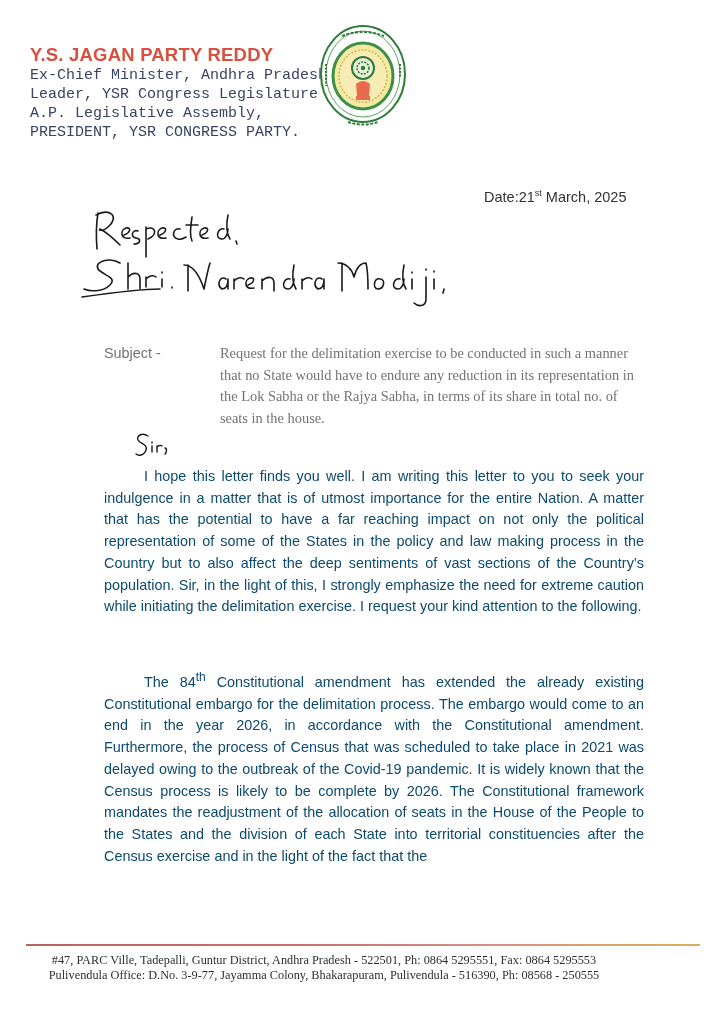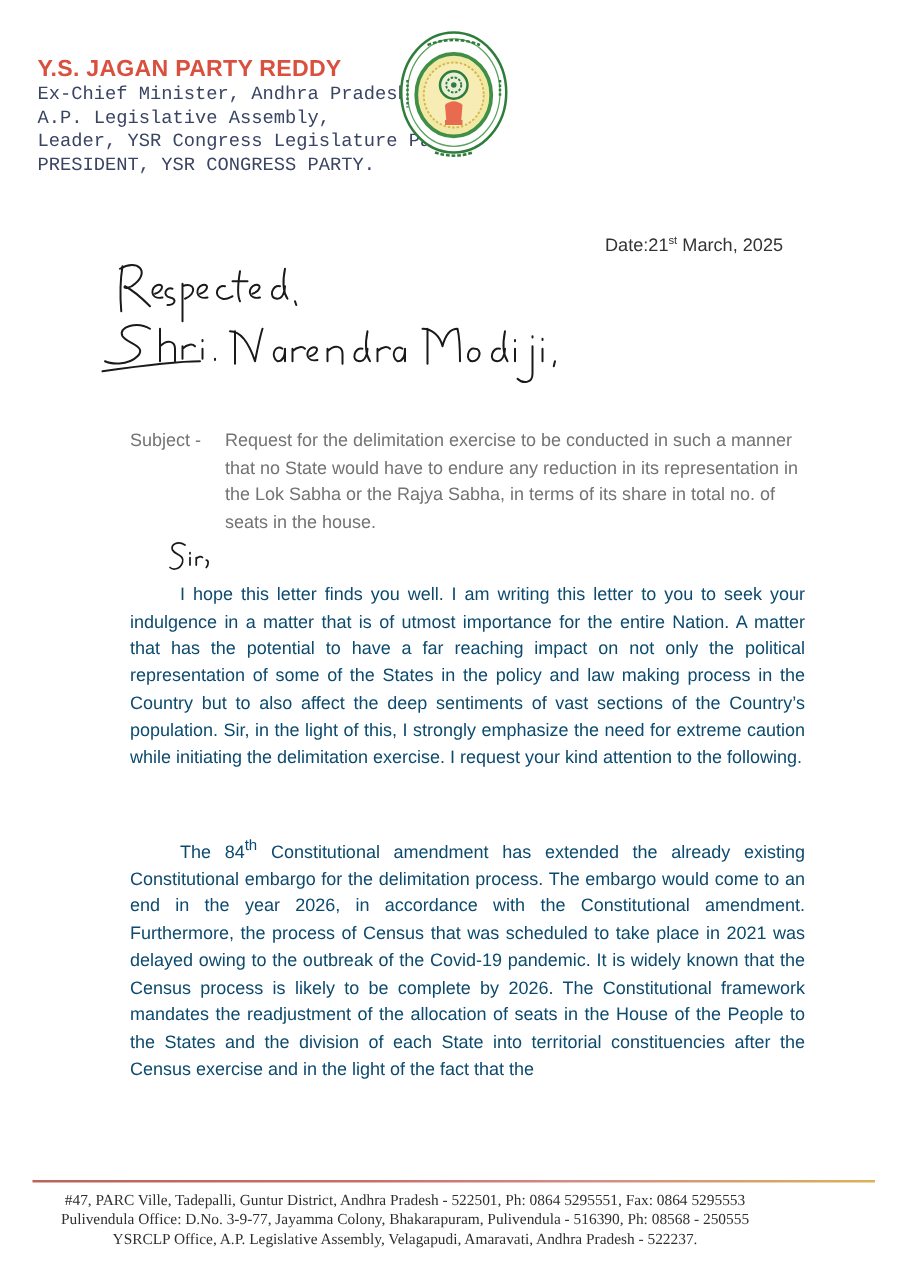--- a/index.html
+++ b/index.html
@@ -69,21 +69,21 @@
       position: absolute;
       left: 104px;
       top: 343px;
       width: 540px;
       font-family: "Liberation Sans", sans-serif;
       font-size: 14.4px;
       line-height: 21.5px;
       color: #737373;
     }
     .subject-label { position: absolute; left: 0; top: 0; white-space: nowrap; }
-    .subject-body { margin-left: 76px; }
+    .subject-body { margin-left: 116px; font-family: Liberation Serif, serif; }
 
     .salutation-sir {
       position: absolute;
       left: 134px;
       top: 430px;
       width: 40px;
       height: 32px;
     }
 
     .para {
@@ -123,22 +123,22 @@
     }
     .footer-line { display: block; white-space: nowrap; }
   </style>
 </head>
 <body>
 
 <div class="letterhead">
   <h1 class="lh-name">Y.S. JAGAN PARTY REDDY</h1>
   <div class="lh-lines">
     <span class="lh-line">Ex-Chief Minister, Andhra Pradesh,</span>
+    <span class="lh-line">Leader, YSR Congress Legislature Party,</span>
     <span class="lh-line">A.P. Legislative Assembly,</span>
-    <span class="lh-line">Leader, YSR Congress Legislature Party,</span>
     <span class="lh-line">PRESIDENT, YSR CONGRESS PARTY.</span>
   </div>
 </div>
 
 <svg class="seal" viewBox="0 0 90 110">
   <ellipse cx="45" cy="52" rx="42" ry="48" fill="#ffffff" stroke="#2f7d3a" stroke-width="2"></ellipse>
   <ellipse cx="45" cy="52" rx="37" ry="43" fill="none" stroke="#5aa25a" stroke-width="1"></ellipse>
   <ellipse cx="45" cy="54" rx="30" ry="33" fill="#f3e9a6" stroke="#3f8f45" stroke-width="3"></ellipse>
   <ellipse cx="45" cy="54" rx="24" ry="26" fill="#f6ecb4" stroke="#d6b84a" stroke-width="1.5" stroke-dasharray="2 1.5"></ellipse>
   <circle cx="45" cy="46" r="11" fill="#e9f0d7" stroke="#2f7d3a" stroke-width="2"></circle>
@@ -218,14 +218,13 @@
 </svg>
 
 <p class="para para-1">I hope this letter finds you well. I am writing this letter to you to seek your indulgence in a matter that is of utmost importance for the entire Nation. A matter that has the potential to have a far reaching impact on not only the political representation of some of the States in the policy and law making process in the Country but to also affect the deep sentiments of vast sections of the Country’s population. Sir, in the light of this, I strongly emphasize the need for extreme caution while initiating the delimitation exercise. I request your kind attention to the following.</p>
 
 <p class="para para-2"><span>The 84</span><sup>th</sup><span> Constitutional amendment has extended the already existing Constitutional embargo for the delimitation process. The embargo would come to an end in the year 2026, in accordance with the Constitutional amendment. Furthermore, the process of Census that was scheduled to take place in 2021 was delayed owing to the outbreak of the Covid-19 pandemic. It is widely known that the Census process is likely to be complete by 2026. The Constitutional framework mandates the readjustment of the allocation of seats in the House of the People to the States and the division of each State into territorial constituencies after the Census exercise and in the light of the fact that the</span></p>
 
 <div class="footer-rule"></div>
 <div class="footer">
   <span class="footer-line">#47, PARC Ville, Tadepalli, Guntur District, Andhra Pradesh - 522501, Ph: 0864 5295551, Fax: 0864 5295553</span>
   <span class="footer-line">Pulivendula Office: D.No. 3-9-77, Jayamma Colony, Bhakarapuram, Pulivendula - 516390, Ph: 08568 - 250555</span>
-  <span class="footer-line">YSRCLP Office, A.P. Legislative Assembly, Velagapudi, Amaravati, Andhra Pradesh - 522237.</span>
 </div>
 
 </body></html>

